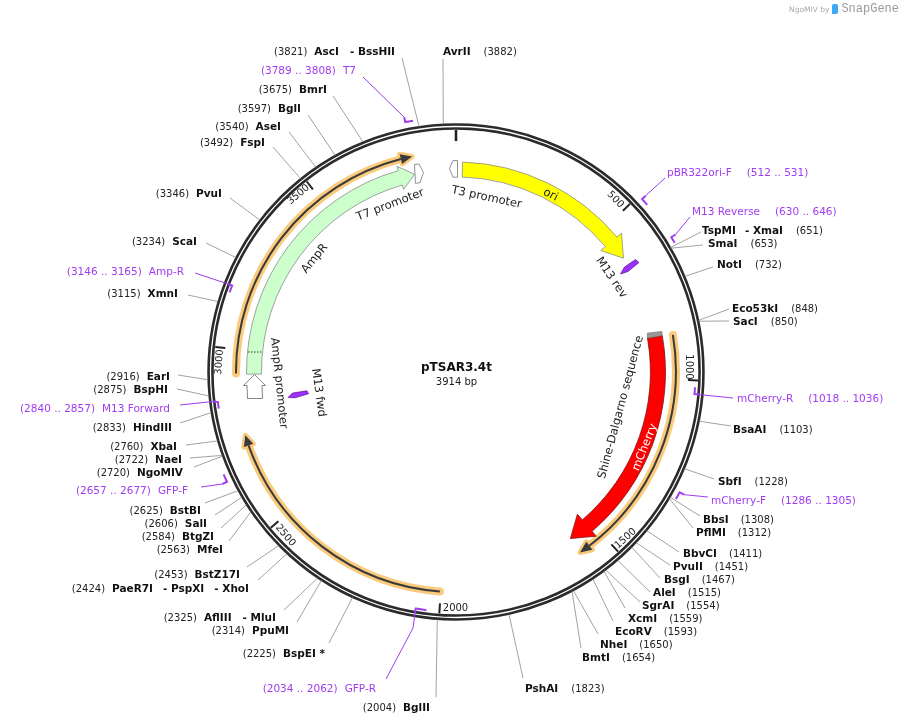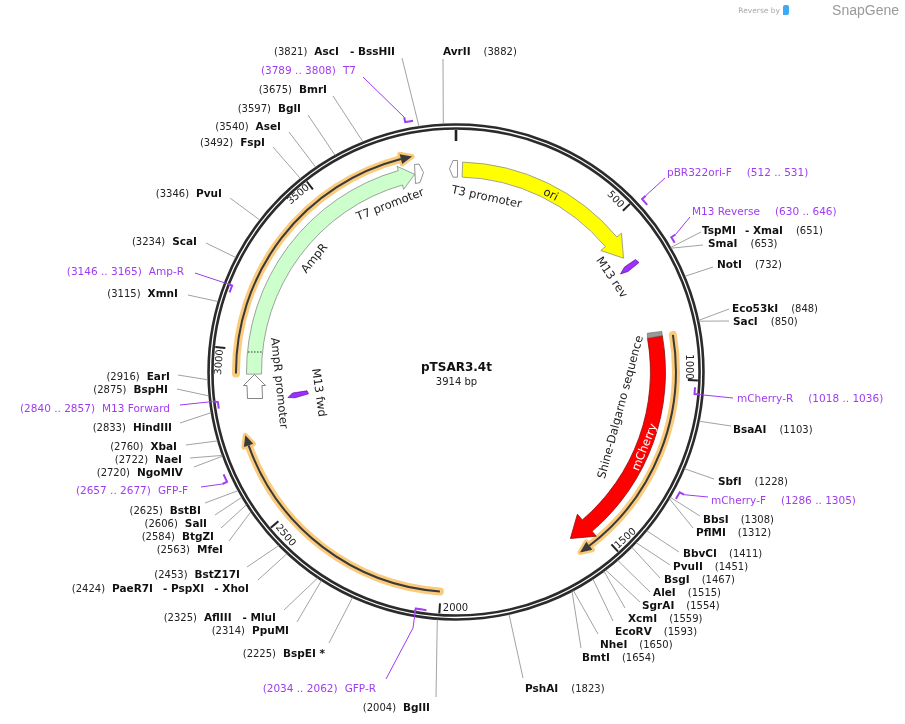--- a/index.html
+++ b/index.html
@@ -15,27 +15,27 @@
   .tick { stroke:#222222; stroke-width:2; }
   .tl  { font-size:10px; fill:#222222; }
   .fl  { font-size:11.5px; fill:#222222; }
   .halo { stroke:#f9c56e; stroke-width:8; fill:none; stroke-linecap:round; opacity:0.9; }
   .orf  { stroke:#3a3a3a; stroke-width:2; fill:none; }
   .orfhead-halo { fill:#f9c56e; stroke:#f9c56e; stroke-width:5; stroke-linejoin:round; opacity:0.9; }
   .orfhead { fill:#3a3a3a; }
   #watermark { position:absolute; right:6px; top:2px; display:flex; align-items:center; gap:3px; color:#a9a9a9; }
   #watermark .cb { font-size:7.5px; font-family:"DejaVu Sans", sans-serif; }
   #watermark .logo { width:6px; height:10px; background:#3fa9f5; border-radius:2px 2px 2px 0; }
-  #watermark .brand { font-size:14px; font-family:Liberation Sans, sans-serif; color:#9a9a9a;margin-left:40px; }
+  #watermark .brand { font-size:12px; font-family:Liberation Mono, monospace; color:#9a9a9a; }
 </style>
 </head>
 <body>
 
 <div id="watermark">
-  <span class="cb">Reverse by</span>
+  <span class="cb">NgoMIV by</span>
   <span class="logo"></span>
   <span class="brand">SnapGene</span>
 </div>
 
 <svg id="map" width="905" height="724" viewBox="0 0 905 724" xmlns="http://www.w3.org/2000/svg">
 
   <g>
     <path class="halo" d="M 236,373.5 A 220 220 0 0 1 400.9,159.0"></path>
     <polygon class="orfhead-halo" points="412.1,156.4 402.2,163.9 399.7,154.2"></polygon>
     <path class="orf" d="M 236,373.5 A 220 220 0 0 1 400.9,159.0"></path>

